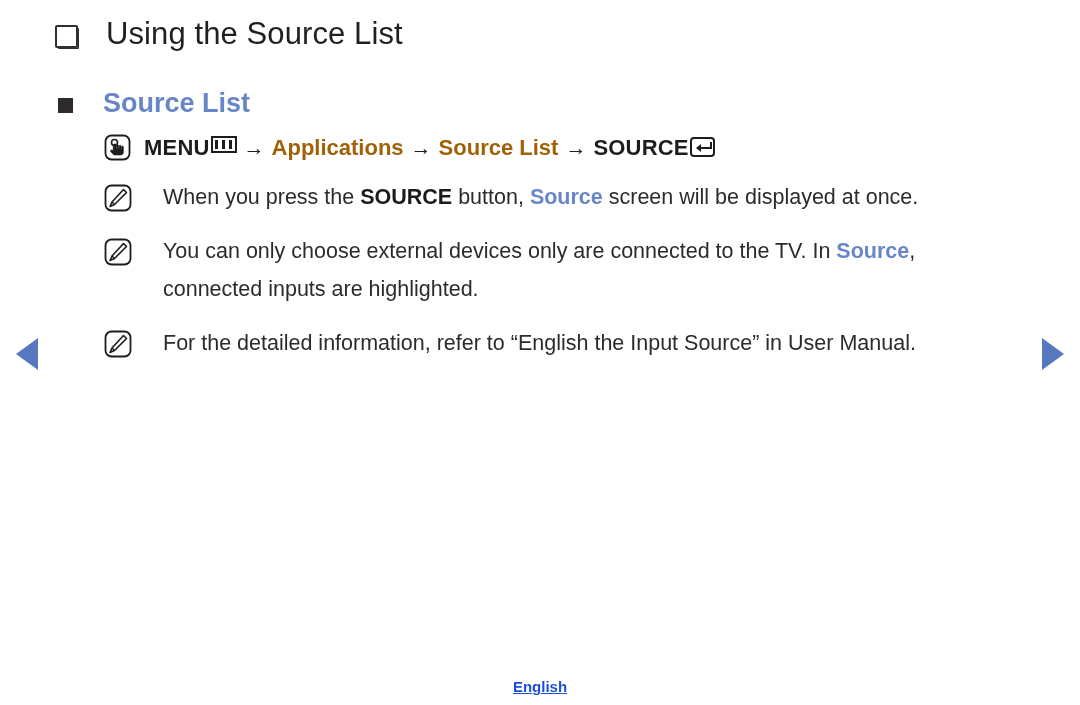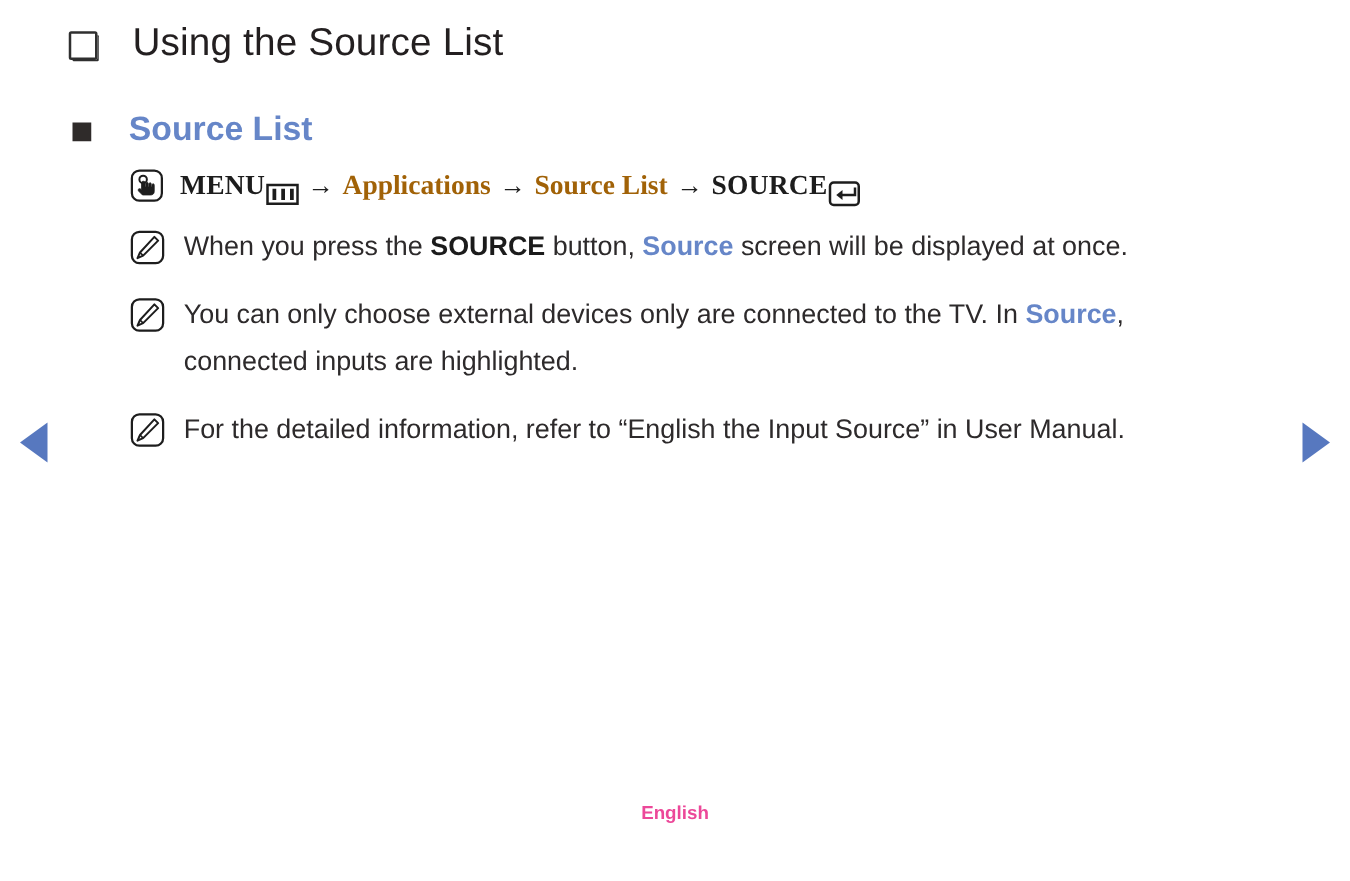--- a/index.html
+++ b/index.html
@@ -71,26 +71,25 @@
   .content {
     position: absolute;
     left: 104px;
     top: 134px;
     width: 900px;
   }
 
   
   .menu-path {
     display: flex;
-    align-items: flex-end;
+    align-items: flex-start;
     font-size: 21px;
     line-height: 28px;
     white-space: nowrap;
     margin-bottom: 14px;
-    font-family: Liberation Serif, serif;
   }
   .icon-touch {
     width: 27px;
     height: 27px;
     flex: none;
     margin-right: 13px;
   }
   .menu-strong {
     font-weight: bold;
     color: #1d1d1d;
@@ -141,20 +140,21 @@
   }
   .glyph-enter svg { position: absolute; left: 2px; top: 1px; }
 
   
   .note {
     display: flex;
     align-items: flex-start;
     margin-top: 16px;
     font-size: 21.5px;
     line-height: 38px;
+    gap: 16px;
   }
   .icon-note {
     width: 28px;
     height: 28px;
     flex: none;
     margin-right: 15px;
     position: relative;
     top: 6px;
   }
   .note-text {
@@ -186,25 +186,26 @@
   .nav-right {
     right: 16px;
     border-left: 22px solid #5778bf;
   }
 
   
   .footer {
     position: absolute;
     left: 0;
     right: 0;
-    top: 642px;
+    top: 678px;
     text-align: center;
     font-size: 15px;
     font-weight: bold;
-    color: #ec4899;
+    color: #1d4ed8;
+    text-decoration: underline;
   }
 </style>
 </head>
 <body>
 
 <div class="page-title-row">
   <div class="title-bullet"></div>
   <div class="page-title">Using the Source List</div>
 </div>
 

